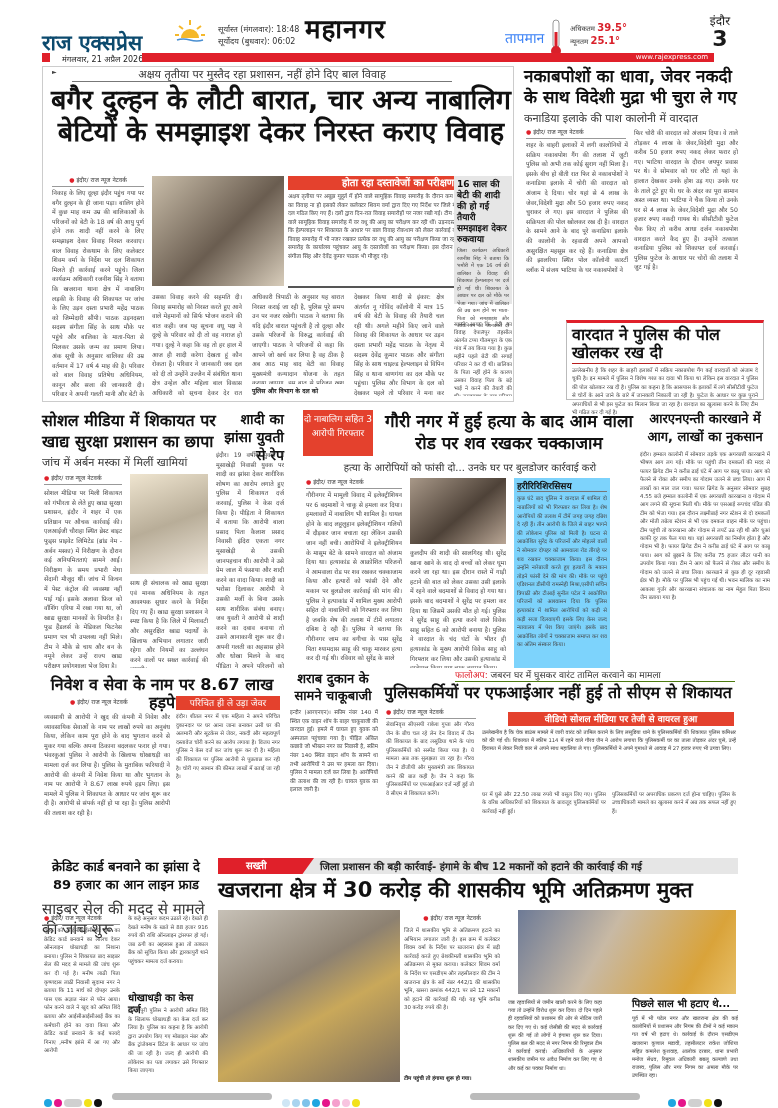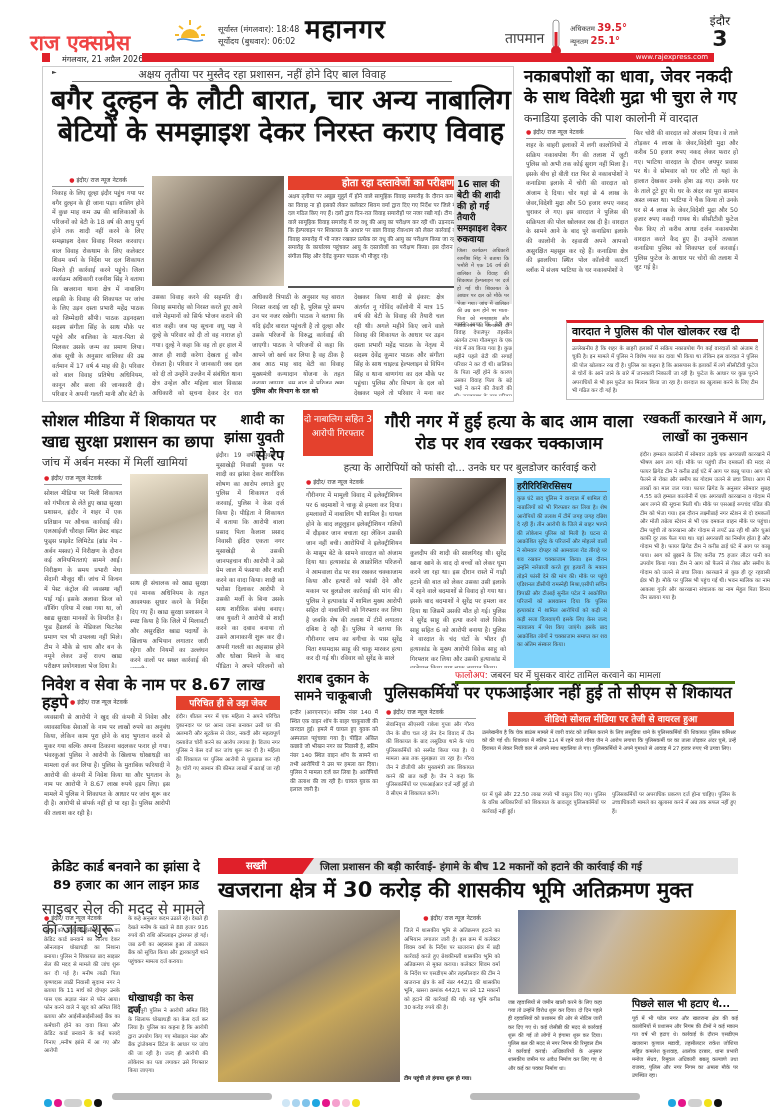--- a/index.html
+++ b/index.html
@@ -1,26 +1,26 @@
 <!DOCTYPE html>
 <html><head>
 <meta charset="utf-8">
 <style>
 *{box-sizing:border-box;margin:0;padding:0}
 body{width:778px;height:1108px;background:#fff;font-family:"DejaVu Sans",sans-serif;color:#1a1a1a;position:relative;overflow:hidden}
 .abs{position:absolute}
-.masthead-left{left:30px;top:28px;font-size:21px;font-weight:bold;color:#ef4444}
+.masthead-left{left:42px;top:28px;font-size:21px;font-weight:bold;color:#0c4a6e}
 .dateline{left:62px;top:53px;font-size:8px;color:#222}
 .redblock{left:42px;top:53px;width:8px;height:9px;background:#e0202a}
 .redbar{left:142px;top:53px;width:572px;height:9px;background:#e0202a}
 .url{right:70px;top:53px;font-size:7px;color:#fff}
 .sun{left:175px;top:18px;width:30px;height:26px}
 .sunrise{left:218px;top:24px;font-size:8px;color:#333;line-height:12px}
 .section-title{left:305px;top:10px;font-size:26px;font-weight:900;color:#111;letter-spacing:1px;font-family:"DejaVu Serif",serif}
-.temp-label{left:505px;top:28px;font-size:14px;color:#404040}
+.temp-label{left:505px;top:28px;font-size:14px;color:#3b82f6}
 .thermo{left:550px;top:18px;width:12px;height:40px}
 .temp-vals{left:570px;top:22px;font-size:7px;color:#333;line-height:12px}
 .temp-vals b{color:#d9202a;font-size:10px}
 .city{left:703px;top:12px;font-size:12px;text-align:center;width:34px}
 .pageno{left:703px;top:26px;font-size:22px;font-weight:bold;text-align:center;width:34px}
 .box{border:1px solid #bbb}
 .col-text{font-size:6.2px;line-height:9.6px;color:#444;text-align:justify}
 .byline{font-size:6px;color:#333}
 .byline .dot{color:#e0202a}
 .red-label{background:#e4412d;color:#fff;text-align:center}
@@ -88,21 +88,21 @@
   <div class="col-text" style="height:84px;overflow:hidden;font-size:5px;line-height:7.5px;margin-top:2px">जिला कार्यक्रम अधिकारी रजनीश सिंह ने बताया कि भमौरी में एक 16 वर्ष की बालिका के विवाह की शिकायत हेल्पलाइन पर दर्ज हो गई थी। शिकायत के आधार पर दल को मौके पर भेजा गया। जांच में बालिका की उम्र कम होने पर माता-पिता को समझाइश और अधिनियम की जानकारी दी और यह विवाह निरस्त करवाया। कार्रवाई के दौरान चाइल्डलाइन के जिला समन्वयक सुनील और विभाग के अशीष गोस्वामी उपस्थित थे।</div>
 </div>
 <div class="abs col-text" style="left:454px;top:320px;width:58px;height:76px;overflow:hidden;font-size:5.4px;line-height:8px">सामने आया कि बेटी का विवाह देपालपुर तहसील अंतर्गत टप्पा गौतमपुरा के एक गांव में तय किया गया है। कुछ महीने पहले बेटी की सगाई परिवार ने कर दी थी। बालिका के पिता नहीं होने के कारण उसका विवाह पिता के बड़े भाई ने करने की तैयारी की थी। समझाइश के बाद परिवार ने कहा कि बेटी की शादी 18 वर्ष की आयु पूरी होने के बाद ही करेंगे।</div>
 
 <div class="abs hl" style="left:524px;top:66px;width:214px;font-size:17px;line-height:21px">नकाबपोशों का धावा, जेवर नकदी के साथ विदेशी मुद्रा भी चुरा ले गए</div>
 <div class="abs" style="left:524px;top:110px;width:214px;font-size:11px;color:#333">कनाडिया इलाके की पाश कालोनी में वारदात</div>
 <div class="abs byline" style="left:526px;top:128px;width:100px;border-bottom:1px solid #999;padding-bottom:2px"><span class="dot">● </span><span>इंदौर/ राज न्यूज नेटवर्क</span></div>
 <div class="abs col-text" style="left:526px;top:140px;width:102px;height:172px;overflow:hidden">शहर के बाहरी इलाकों में लगी कालोनियों में सक्रिय नकाबपोश गैंग की तलाश में जुटी पुलिस को अभी तक कोई सुराग नहीं मिला है। इसके बीच हो बीती रात फिर से नकाबपोशों ने कनाडिया इलाके में चोरी की वारदात को अंजाम दे दिया। चोर यहां से 4 लाख के जेवर,विदेशी मुद्रा और 50 हजार रुपए नकद चुराकर ले गए। इस वारदात ने पुलिस की सक्रियता की पोल खोलकर रख दी है। वारदात के सामने आने के बाद पूरे कनाडिया इलाके की कालोनी के रहवासी अपने आपको असुरक्षित महसूस कर रहे हैं। कनाडिया क्षेत्र की झालरिया स्थित पोल कॉलोनी कारर्टी ब्लॉक में संजय भाटिया के घर नकाबपोशों ने</div>
 <div class="abs col-text" style="left:634px;top:128px;width:104px;height:184px;overflow:hidden">फिर चोरी की वारदात को अंजाम दिया। वे ताले तोड़कर 4 लाख के जेवर,विदेशी मुद्रा और करीब 50 हजार रुपए नकद लेकर फरार हो गए। भाटिया वारदात के दौरान जयपुर प्रवास पर थे। वे सोमवार को घर लौटे तो यहां के हालात देखकर उनके होश उड़ गए। उनके घर के ताले टूटे हुए थे। घर के अंदर का पूरा सामान अस्त व्यस्त था। भाटिया ने चैक किया तो उनके घर से 4 लाख के जेवर,विदेशी मुद्रा और 50 हजार रुपए नकदी गायब थे। सीसीटीवी फुटेज चैक किए तो करीब आधा दर्जन नकाबपोश वारदात करते कैद हुए हैं। उन्होंने तत्काल कनाडिया पुलिस को शिकायत दर्ज करवाई। पुलिस फुटेज के आधार पर चोरों की तलाश में जुट गई है।</div>
 <div class="abs box" style="left:566px;top:320px;width:198px;height:80px;border-top:3px solid #e0202a;padding:3px 5px">
-  <div class="hl" style="font-size:11px;border-bottom:3px solid #b91c1c">वारदात ने पुलिस की पोल खोलकर रख दी</div>
+  <div class="hl" style="font-size:16px;border-bottom:1px solid #b91c1c">वारदात ने पुलिस की पोल खोलकर रख दी</div>
   <div class="col-text" style="height:54px;overflow:hidden;font-size:5.4px;line-height:8.5px;margin-top:2px">उल्लेखनीय है कि शहर के बाहरी इलाकों में सक्रिय नकाबपोश गैंग कई वारदातों को अंजाम दे चुकी है। इन मामले में पुलिस ने विशेष गश्त का दावा भी किया था लेकिन इस वारदात ने पुलिस की पोल खोलकर रख दी है। पुलिस का कहना है कि आसपास के इलाकों में लगे सीसीटीवी फुटेज से चोरों के आने जाने के बारे में जानकारी निकाली जा रही है। फुटेज के आधार पर कुछ पुराने अपराधियों से भी इस फुटेज का मिलान किया जा रहा है। वारदात का खुलासा करने के लिए टीम भी गठित कर दी गई है।</div>
 </div>
 
 <div class="abs hl" style="left:42px;top:410px;width:200px;font-size:16px;line-height:21px;text-align:left">सोशल मीडिया में शिकायत पर खाद्य सुरक्षा प्रशासन का छापा</div>
 <div class="abs" style="left:42px;top:454px;width:200px;font-size:11px;color:#333;">जांच में अर्बन मस्का में मिलीं खामियां</div>
 <div class="abs byline" style="left:44px;top:474px;width:78px;border-bottom:1px solid #999;padding-bottom:2px"><span class="dot">● </span><span>इंदौर/ राज न्यूज नेटवर्क</span></div>
 <div class="abs col-text" style="left:44px;top:488px;width:78px;height:180px;overflow:hidden">सोशल मीडिया पर मिली शिकायत को गंभीरता से लेते हुए खाद्य सुरक्षा प्रशासन, इंदौर ने शहर में एक प्रतिष्ठान पर औचक कार्रवाई की। एलआईजी चौराहा स्थित ब्रेस्ट बाइट फूड्स प्राइवेट लिमिटेड (ब्रांड नेम - अर्बन मस्का) में निरीक्षण के दौरान कई अनियमितताएं सामने आईं। निरीक्षण के समय प्रभारी मेघा सेंदानी मौजूद थीं। जांच में किचन में पेस्ट कंट्रोल की व्यवस्था नहीं पाई गई। इसके अलावा फ्रिज को वॉशिंग एरिया में रखा गया था, जो खाद्य सुरक्षा मानकों के विपरीत है। फूड हैंडलर्स के मेडिकल फिटनेस प्रमाण पत्र भी उपलब्ध नहीं मिले। टीम ने मौके से चाय और बन के नमूने लेकर उन्हें राज्य खाद्य परीक्षण प्रयोगशाला भेज दिया है।</div>
 <div class="abs photo" style="left:130px;top:474px;width:78px;height:100px;background:linear-gradient(160deg,#efe5d0,#b8ad98 50%,#f0e8dc)"></div>
 <div class="abs col-text" style="left:130px;top:578px;width:78px;height:90px;overflow:hidden">साथ ही संचालक को खाद्य सुरक्षा एवं मानक अधिनियम के तहत आवश्यक सुधार करने के निर्देश दिए गए हैं। खाद्य सुरक्षा प्रशासन ने स्पष्ट किया है कि जिले में मिलावटी और असुरक्षित खाद्य पदार्थों के खिलाफ अभियान लगातार जारी रहेगा और नियमों का उल्लंघन करने वालों पर सख्त कार्रवाई की जाएगी।</div>
 
@@ -114,33 +114,33 @@
 <div class="abs" style="left:300px;top:460px;width:340px;font-size:10px;color:#333;text-align:center">हत्या के आरोपियों को फांसी दो... उनके घर पर बुलडोजर कार्रवाई करो</div>
 <div class="abs byline" style="left:306px;top:478px;width:96px;border-bottom:1px solid #999;padding-bottom:2px"><span class="dot">● </span><span>इंदौर/ राज न्यूज नेटवर्क</span></div>
 <div class="abs col-text" style="left:306px;top:490px;width:96px;height:178px;overflow:hidden">गौरीनगर में मामूली विवाद में इलेक्ट्रीशियन पर 6 बदमाशों ने चाकू से हमला कर दिया। हमलावरों में नाबालिग भी शामिल है। घायल होने के बाद लहूलुहान इलेक्ट्रीशियन गलियों में दौड़कर जान बचाता रहा लेकिन उसकी जान नहीं बची। आरोपियों ने इलेक्ट्रीशियन के मासूम बेटे के सामने वारदात को अंजाम दिया था। हत्याकांड से आक्रोशित परिजनों ने आमवाला रोड पर शव रखकर चक्काजाम किया और हत्यारों को फांसी देने और मकान पर बुलडोजर कार्रवाई की मांग की। पुलिस ने हत्याकांड में शामिल मुख्य आरोपी सहित दो नाबालिगों को गिरफ्तार कर लिया है जबकि शेष की तलाश में टीमें लगातार दबिश दे रही हैं। पुलिस ने बताया कि गौरीनगर जाम का बगीचा के पास सुरेंद्र पिता श्यामदास साहू की चाकू मारकर हत्या कर दी गई थी। रविवार को सुरेंद्र के साले</div>
 <div class="abs photo" style="left:410px;top:478px;width:96px;height:66px;background:linear-gradient(140deg,#a89888,#4e4238 55%,#b9a695)"></div>
 <div class="abs col-text" style="left:410px;top:548px;width:96px;height:120px;overflow:hidden">कुलदीप की शादी की सालगिरह थी। सुरेंद्र खाना खाने के बाद दो बच्चों को लेकर घूमा करने जा रहा था। इस दौरान रास्ते में गाड़ी हटाने की बात को लेकर उसका उसी इलाके में रहने वाले बदमाशों से विवाद हो गया था। इसके बाद बदमाशों ने सुरेंद्र पर हमला कर दिया था जिसमें उसकी मौत हो गई। पुलिस ने सुरेंद्र साहू की हत्या करने वाले विवेक साहू सहित 6 को आरोपी बनाया है। पुलिस ने वारदात के चंद घंटों के भीतर ही हत्याकांड के मुख्य आरोपी विवेक साहू को गिरफ्तार कर लिया और उसकी हत्याकांड में इस्तेमाल किया गया चाकू बरामद किया।</div>
 <div class="abs blue" style="left:514px;top:478px;width:96px;height:190px;padding:3px">
   <div class="hl" style="font-size:9px;border-bottom:1px solid #777">हरीरिरिशिरसिसय</div>
   <div class="col-text" style="height:170px;overflow:hidden;font-size:5.4px;line-height:8.6px;margin-top:2px">कुछ घंटे बाद पुलिस ने वारदात में शामिल दो नाबालिगों को भी गिरफ्तार कर लिया है। शेष आरोपियों की तलाश में टीमें जगह जगह दबिश दे रही हैं। तीन आरोपी के जिले से बाहर भागने की लोकेशन पुलिस को मिली है। घटना से आक्रोशित सुरेंद्र के परिजनों और मोहल्ले वालों ने सोमवार दोपहर को आमवाला रोड तीराहे पर शव रखकर चक्काजाम किया। इस दौरान उन्होंने नारेबाजी करते हुए हत्यारों के मकान तोड़ने फांसी देने की मांग की। मौके पर पहुंचे एडिशनल डीसीपी रामस्नेही मिश्रा,एसीपी सचिन त्रिपाठी और टीआई सुनील पटेल ने आक्रोशित परिजनों को आश्वासन दिया कि पुलिस हत्याकांड में शामिल आरोपियों को कड़ी से कड़ी सजा दिलवाएगी इसके लिए केस जल्द न्यायालय में पेश किए जाएंगे। इसके बाद आक्रोशित लोगों ने चक्काजाम समाप्त कर शव का अंतिम संस्कार किया।</div>
 </div>
 
-<div class="abs hl" style="left:640px;top:410px;width:130px;font-size:13px;line-height:18px;text-align:center">रखकर्ती कारखाने में आग, लाखों का नुकसान</div>
+<div class="abs hl" style="left:640px;top:410px;width:130px;font-size:13px;line-height:18px;text-align:center">आरएनएन्ती कारखाने में आग, लाखों का नुकसान</div>
 <div class="abs col-text" style="left:640px;top:450px;width:130px;height:214px;overflow:hidden;font-size:5.4px;line-height:8.4px">इंदौर। हम्माल कालोनी में सोमवार तड़के एक अगरबत्ती कारखाने में भीषण आग लग गई। मौके पर पहुंची तीन दमकलों की मदद से फायर ब्रिगेड टीम ने करीब ढाई घंटे में आग पर काबू पाया। आग को फैलने से रोका और समीप का गोदाम जलने से बचा लिया। आग में लाखों का माल जल गया। फायर ब्रिगेड के अनुसार सोमवार सुबह 4.55 बजे हम्माल कालोनी में एक अगरबत्ती कारखाना व गोदाम में आग लगने की सूचना मिली थी। मौके पर एसआई रूपचंद पंडित की टीम को भेजा गया। इस दौरान लक्ष्मीबाई नगर स्टेशन से दो दमकलों और मोती तबेला स्टेशन से भी एक दमकल वाहन मौके पर पहुंचा। टीम पहुंची तो कारखाना और गोदाम से लपटें उठ रही थी और धुआं काफी दूर तक फैल गया था। यहां अगरबत्ती का निर्माण होता है और गोदाम भी है। फायर ब्रिगेड टीम ने करीब ढाई घंटे में आग पर काबू पाया। आग को बुझाने के लिए करीब 75 हजार लीटर पानी का उपयोग किया गया। टीम ने आग को फैलने से रोका और समीप के गोदाम को जलने से बचा लिया। कारखाने से कुछ ही दूर रहवासी क्षेत्र भी है। मौके पर पुलिस भी पहुंच गई थी। भवन मालिक का नाम आकाश गुर्जर और कारखाना संचालक का नाम मेहुल पिता विनय जैन बताया गया है।</div>
 
-<div class="abs hl" style="left:42px;top:676px;width:240px;font-size:16px;">निवेश व सेवा के नाम पर 8.67 लाख हड़पे</div>
+<div class="abs hl" style="left:42px;top:676px;width:240px;font-size:16px;text-align:center">निवेश व सेवा के नाम पर 8.67 लाख हड़पे</div>
 <div class="abs byline" style="left:70px;top:698px;width:110px"><span class="dot">● </span><span>इंदौर/ राज न्यूज नेटवर्क</span></div>
 <div class="abs col-text" style="left:44px;top:712px;width:126px;height:130px;overflow:hidden">व्यवसायी से आरोपी ने खुद की कंपनी में निवेश और व्यावसायिक सेवाओं के नाम पर लाखों रुपये का अनुबंध किया, लेकिन काम पूरा होने के बाद भुगतान करने से मुकर गया बल्कि अपना ठिकाना बदलकर फरार हो गया। भंवरकुआं पुलिस ने आरोपी के खिलाफ धोखाधड़ी का मामला दर्ज कर लिया है। पुलिस के मुताबिक फरियादी ने आरोपी की कंपनी में निवेश किया था और भुगतान के नाम पर आरोपी ने 8.67 लाख रुपये हड़प लिए। इस मामले में पुलिस ने शिकायत के आधार पर जांच शुरू कर दी है। आरोपी से संपर्क नहीं हो पा रहा है। पुलिस आरोपी की तलाश कर रही है।</div>
-<div class="abs red-label" style="left:176px;top:696px;width:104px;height:14px;font-size:9px;line-height:14px;font-weight:bold">परिचित ही ले उड़ा जेवर</div>
+<div class="abs red-label" style="left:176px;top:696px;width:104px;height:14px;font-size:9px;line-height:14px;font-weight:normal">परिचित ही ले उड़ा जेवर</div>
 <div class="abs col-text" style="left:176px;top:712px;width:104px;height:130px;overflow:hidden;font-size:5.4px;line-height:8.6px">इंदौर। शीतल नगर में एक महिला ने अपने परिचित दुकानदार पर घर आना जाना बनाकर उसी घर की अलमारी और सूटकेस से जेवर, नकदी और महत्वपूर्ण दस्तावेज चोरी करने का आरोप लगाया है। विजय नगर पुलिस ने केस दर्ज कर जांच शुरू कर दी है। महिला की शिकायत पर पुलिस आरोपी से पूछताछ कर रही है। चोरी गए सामान की कीमत लाखों में बताई जा रही है।</div>
 
 <div class="abs hl" style="left:288px;top:670px;width:90px;font-size:13px;line-height:17px;text-align:center">शराब दुकान के सामने चाकूबाजी</div>
 <div class="abs col-text" style="left:290px;top:708px;width:88px;height:134px;overflow:hidden;font-size:5.5px;line-height:8.6px">इन्दौर (आरएनएन)। स्कीम नंबर 140 में स्थित एक वाइन शॉप के बाहर चाकूबाजी की वारदात हुई। हमले में घायल हुए युवक को अस्पताल पहुंचाया गया है। पीड़ित अंकित कछावे जो भीखन नगर का निवासी है, स्कीम नंबर 140 स्थित वाइन शॉप के सामने था तभी आरोपियों ने उस पर हमला कर दिया। पुलिस ने मामला दर्ज कर लिया है। आरोपियों की तलाश की जा रही है। घायल युवक का इलाज जारी है।</div>
 
-<div class="abs" style="left:455px;top:668px;width:280px;font-size:9px;color:#333;border-bottom:3px solid #4d7c0f"><span style="color:#e0202a">फालोअप:</span> <span>जबरन घर में घुसकर वारंट तामिल करवाने का मामला</span></div>
+<div class="abs" style="left:455px;top:668px;width:280px;font-size:9px;color:#333;border-bottom:1px solid #4d7c0f"><span style="color:#e0202a">फालोअप:</span> <span>जबरन घर में घुसकर वारंट तामिल करवाने का मामला</span></div>
 <div class="abs hl" style="left:384px;top:684px;width:352px;font-size:16px">पुलिसकर्मियों पर एफआईआर नहीं हुई तो सीएम से शिकायत</div>
 <div class="abs byline" style="left:386px;top:708px;width:90px;border-bottom:1px solid #999;padding-bottom:2px"><span class="dot">● </span><span>इंदौर/ राज न्यूज नेटवर्क</span></div>
 <div class="abs col-text" style="left:386px;top:720px;width:88px;height:122px;overflow:hidden;font-size:5.4px;line-height:8.6px">सेवानिवृत्त सीएसपी राकेश गुप्ता और गौरव जैन के बीच चल रहे लेन देन विवाद में जैन की शिकायत के बाद लसूडिया थाने के पांच पुलिसकर्मियों को सस्पेंड किया गया है। ये मामला अब तक सुलझता जा रहा है। गौरव जैन ने डीजीपी और मुख्यमंत्री तक शिकायत करने की बात कही है। जैन ने कहा कि पुलिसकर्मियों पर एफआईआर दर्ज नहीं हुई तो वे सीएम से शिकायत करेंगे।</div>
 <div class="abs red-label" style="left:508px;top:712px;width:226px;height:14px;font-size:9px;line-height:14px;font-weight:bold">वीडियो सोशल मीडिया पर तेजी से वायरल हुआ</div>
 <div class="abs col-text" style="left:482px;top:728px;width:254px;height:58px;overflow:hidden;font-size:5.2px;line-height:8px">उल्लेखनीय है कि चेक बाउंस मामले में जारी वारंट को तामिल कराने के लिए लसूडिया थाने के पुलिसकर्मियों की शिकायत पुलिस कमिश्नर को की गई थी। शिकायत में स्कीम 114 में रहने वाले गौरव जैन ने आरोप लगाया कि पुलिसकर्मी घर का ताला तोड़कर अंदर घुसे, उन्हें हिरासत में लेकर निजी कार से अपने साथ महालिया ले गए। पुलिसकर्मियों ने अपने गुमाश्ते से आवाड़ में 27 हजार रुपए भी उगवा लिए।</div>
 <div class="abs col-text" style="left:482px;top:790px;width:124px;height:52px;overflow:hidden;font-size:5.4px;line-height:8.4px">घर में घुसे और 22.50 लाख रुपये भी वसूल लिए गए। पुलिस के वरिष्ठ अधिकारियों को शिकायत के बावजूद पुलिसकर्मियों पर कार्रवाई नहीं हुई।</div>
 <div class="abs col-text" style="left:612px;top:790px;width:124px;height:52px;overflow:hidden;font-size:5.4px;line-height:8.4px">पुलिसकर्मियों पर अपराधिक प्रकरण दर्ज होना चाहिए। पुलिस के उच्चाधिकारी मामले का खुलासा करने में अब तक सफल नहीं हुए हैं।</div>
 
 <div class="abs hl" style="left:42px;top:858px;width:168px;font-size:13px;line-height:18px;text-align:center">क्रेडिट कार्ड बनवाने का झांसा दे 89 हजार का आन लाइन फ्राड</div>
 <div class="abs" style="left:42px;top:898px;width:168px;font-size:15px;color:#333;text-align:left">साइबर सेल की मदद से मामले की जांच शुरू</div>

